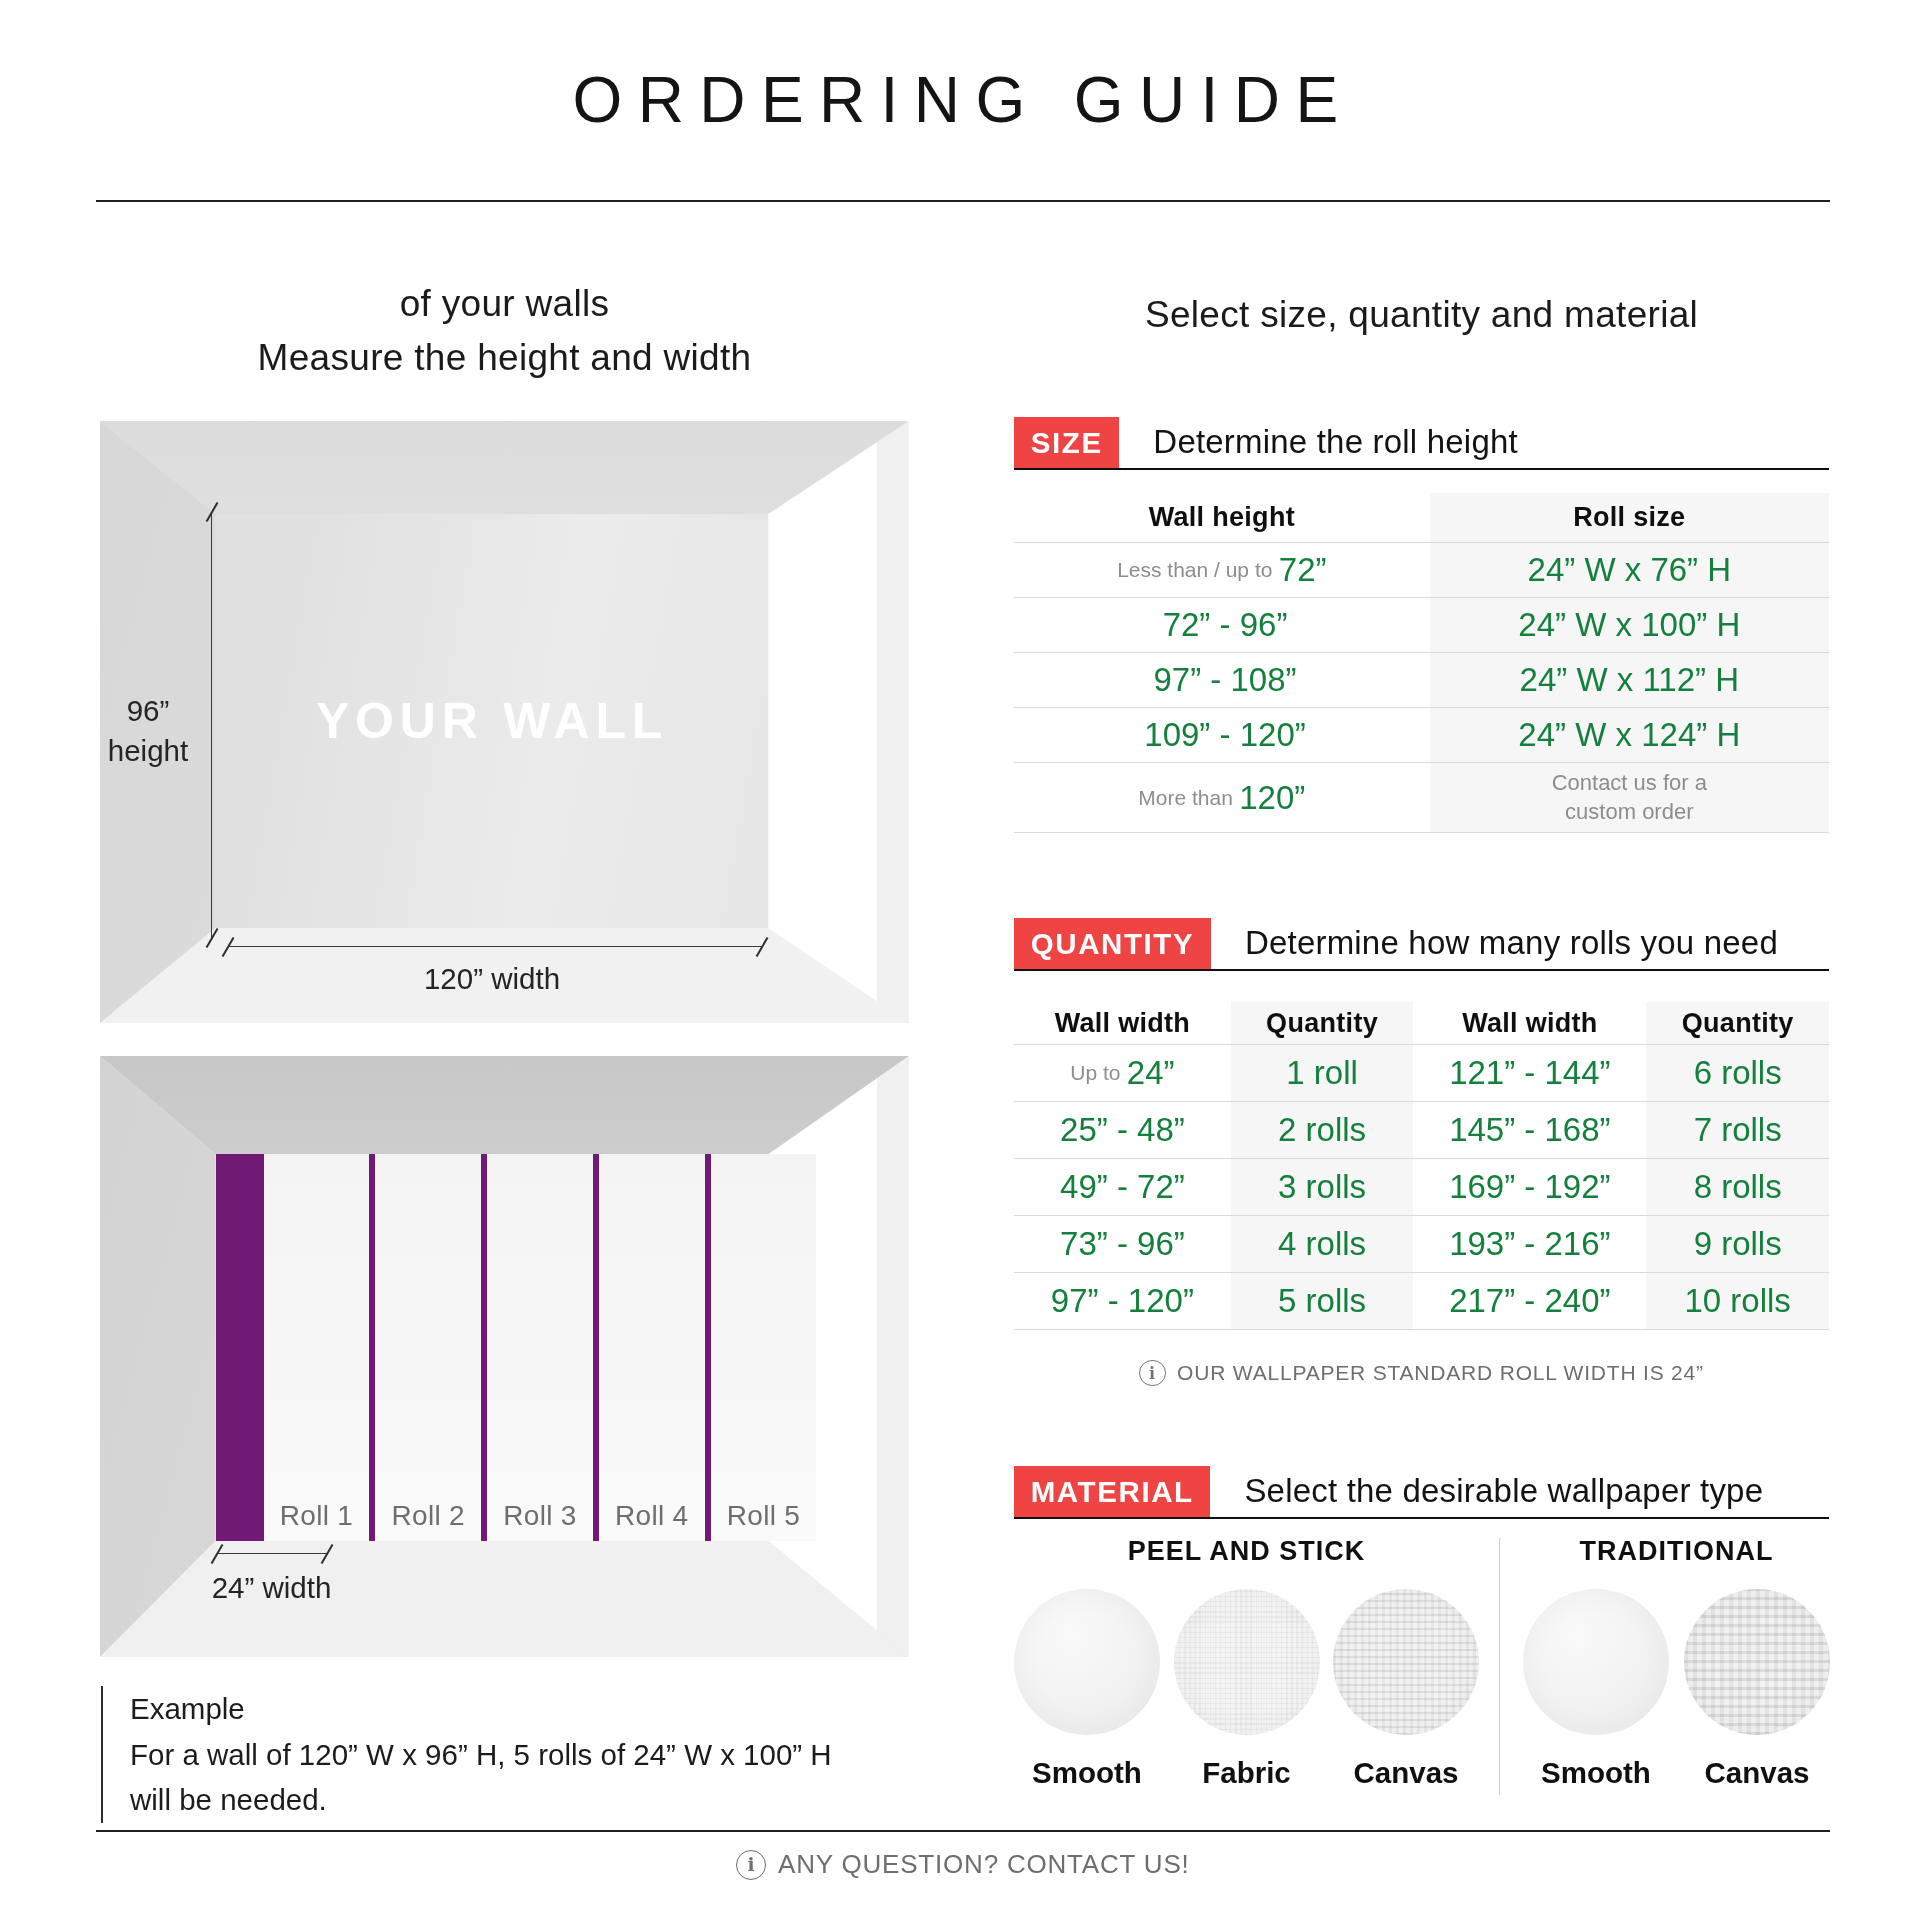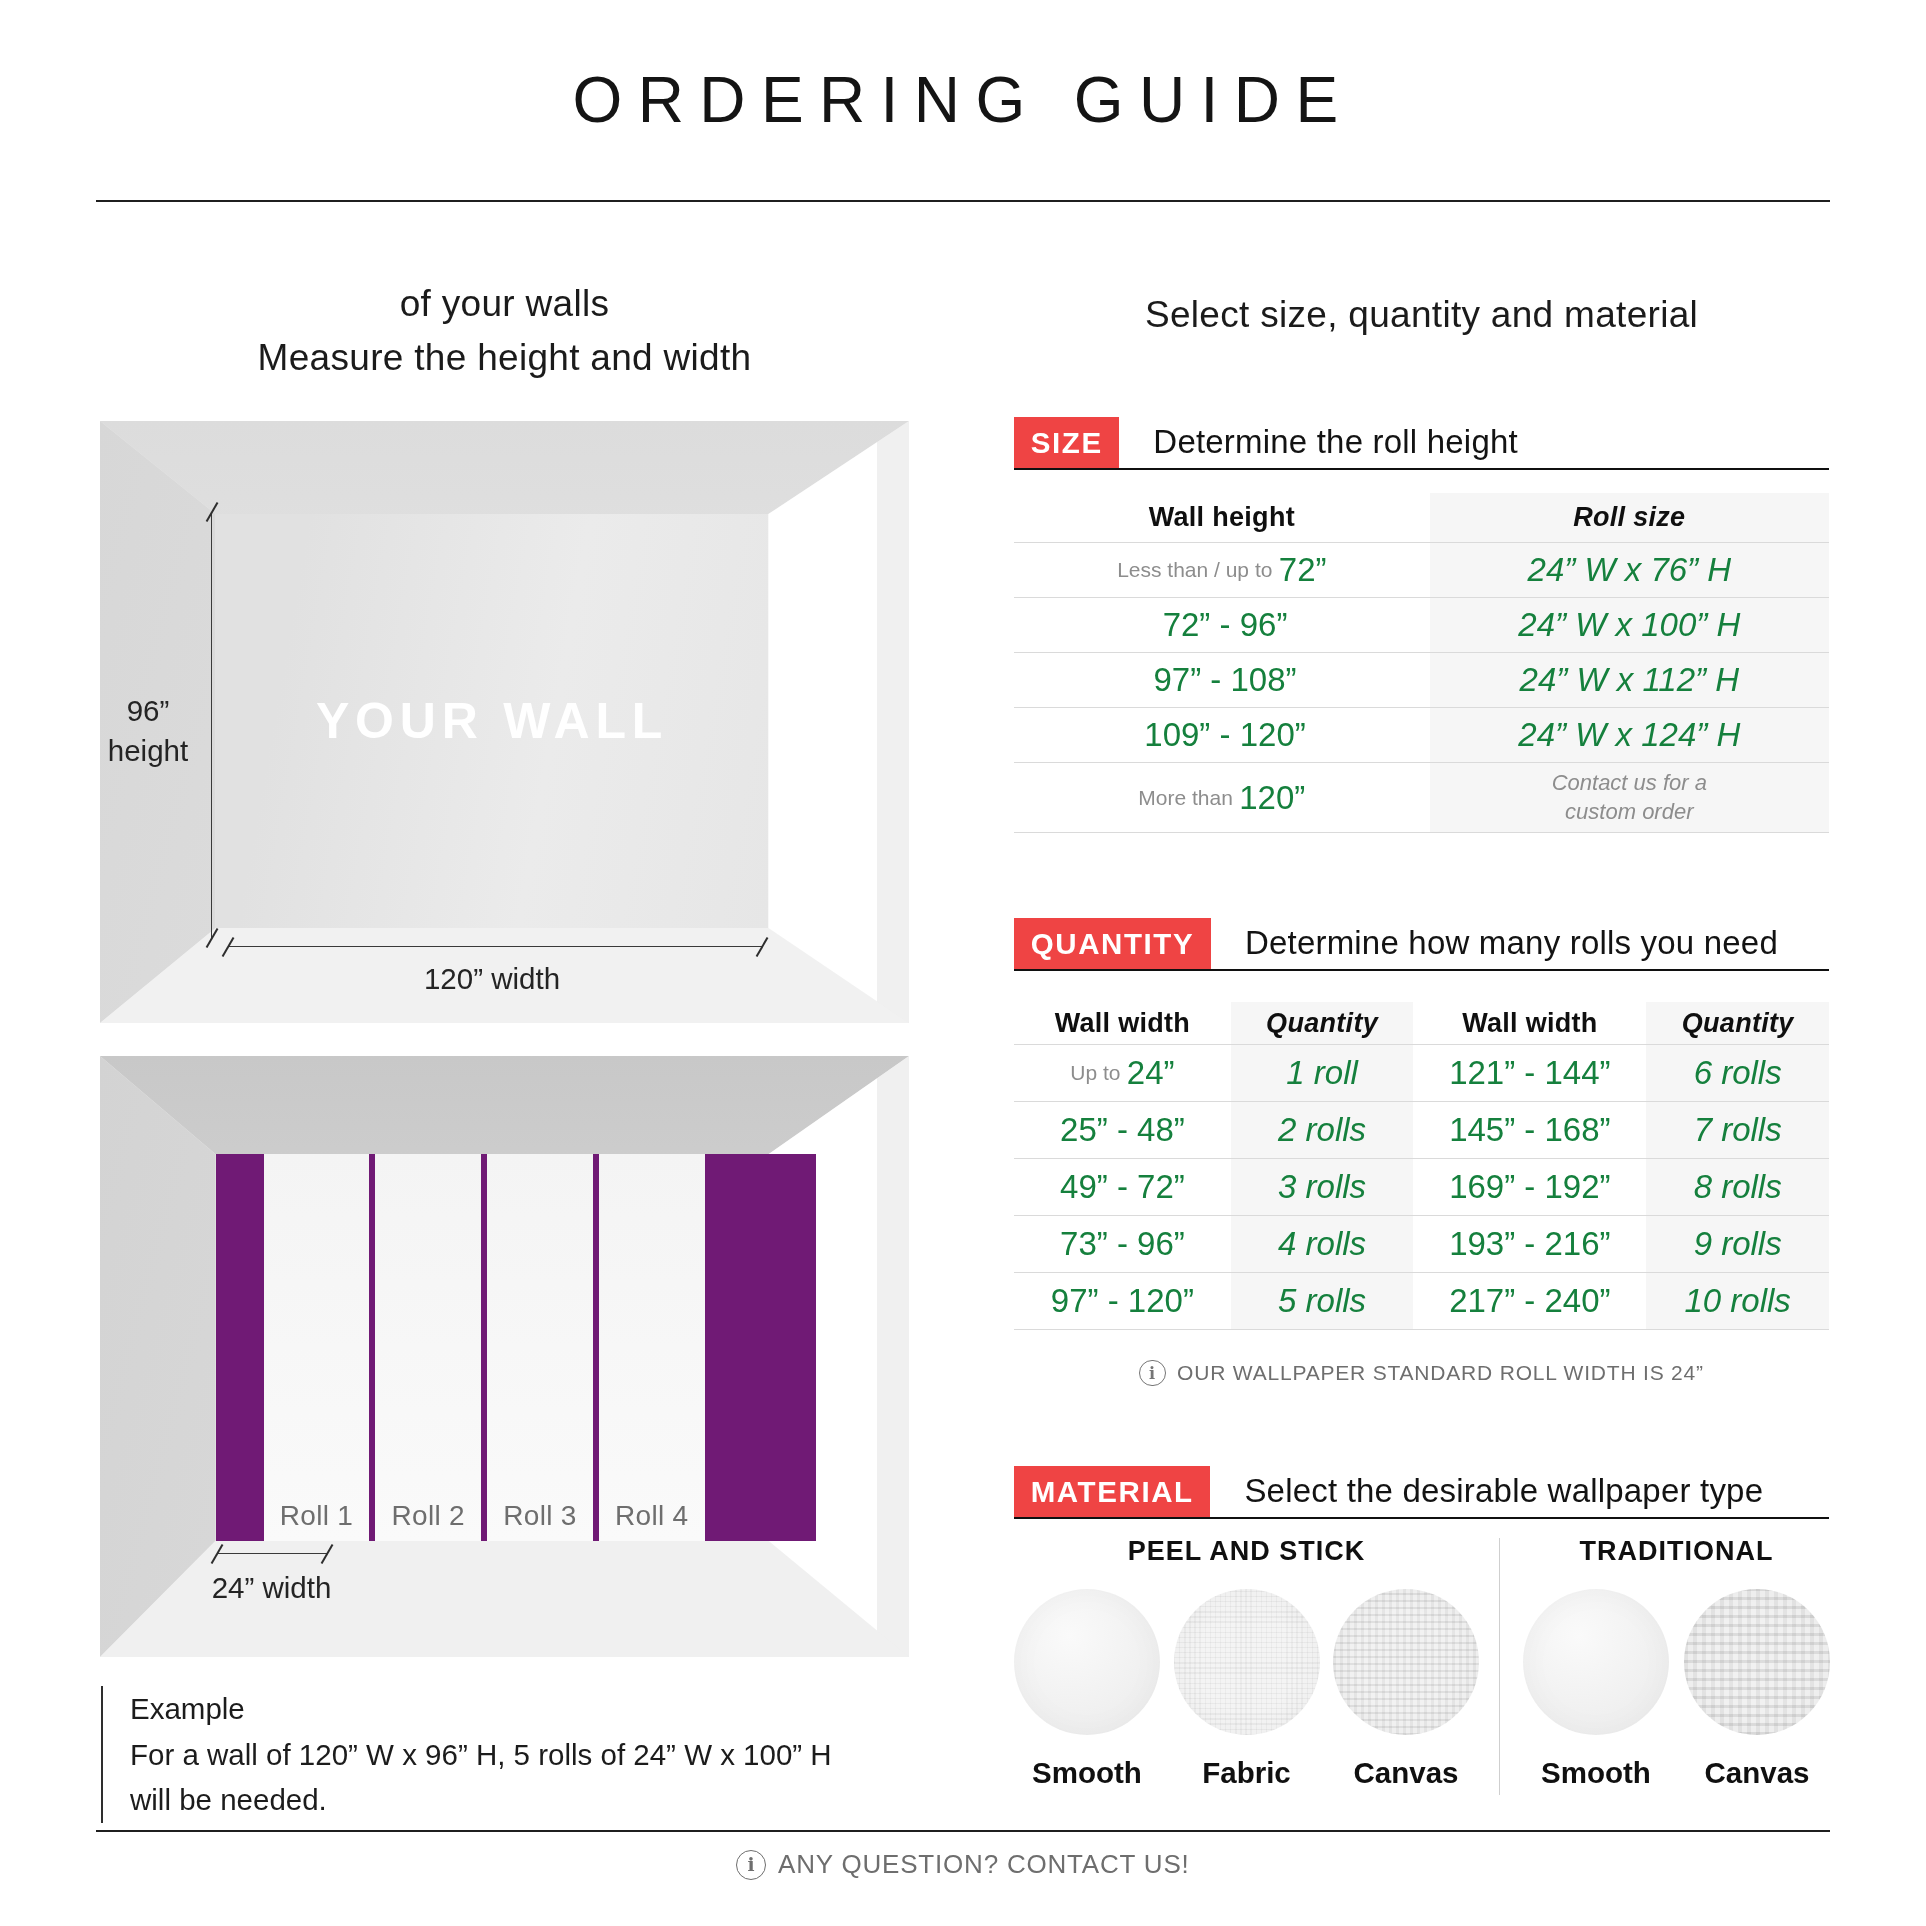--- a/index.html
+++ b/index.html
@@ -91,21 +91,21 @@
   .hdr-size{top:417px;}
   .hdr-qty{top:918px;}
   .hdr-mat{top:1466px;}
 
   
   .tbl{position:absolute;left:1014px;width:815px;display:grid;}
   .size-table{top:493px;grid-template-columns:51% 49%;}
   .qty-table{top:1002px;grid-template-columns:26.6% 22.4% 28.6% 22.4%;}
   .cell{display:flex;align-items:center;justify-content:center;gap:6.4px;
     border-bottom:1.3px solid #dadada;}
-  .cell.gray{background:#f6f6f6;font-style:italic;}
+  .cell.gray{background:#f6f6f6;}
   .cell.head{font-size:27px;font-weight:600;color:#0f0f0f;letter-spacing:0.3px;}
   .h-head{height:49px;}
   .h-row{height:54px;}
   .h-last{height:69px;}
   .q-head{height:42px;}
   .q-row{height:56px;}
   .val{font-size:33px;color:#15803d;}
   .pre{font-size:21px;color:#8d8d8d;}
   .small-val{font-size:22px;line-height:1.3;text-align:center;max-width:218px;color:#8d8d8d;}
 
@@ -187,20 +187,23 @@
         </div>
       <div class="panel">
           <span>Roll 2</span>
         </div>
       <div class="panel">
           <span>Roll 3</span>
         </div>
       <div class="panel">
           <span>Roll 4</span>
         </div>
+      <div class="panel">
+          <span>Roll 5</span>
+        </div>
     </div>
     <div class="dim-h">
       <span class="tick t-a"></span>
       <span class="tick t-b"></span>
     </div>
     <div class="dim-label width-label-2">24” width</div>
   </div>
 
   <div class="example">
     <div>Example</div>

